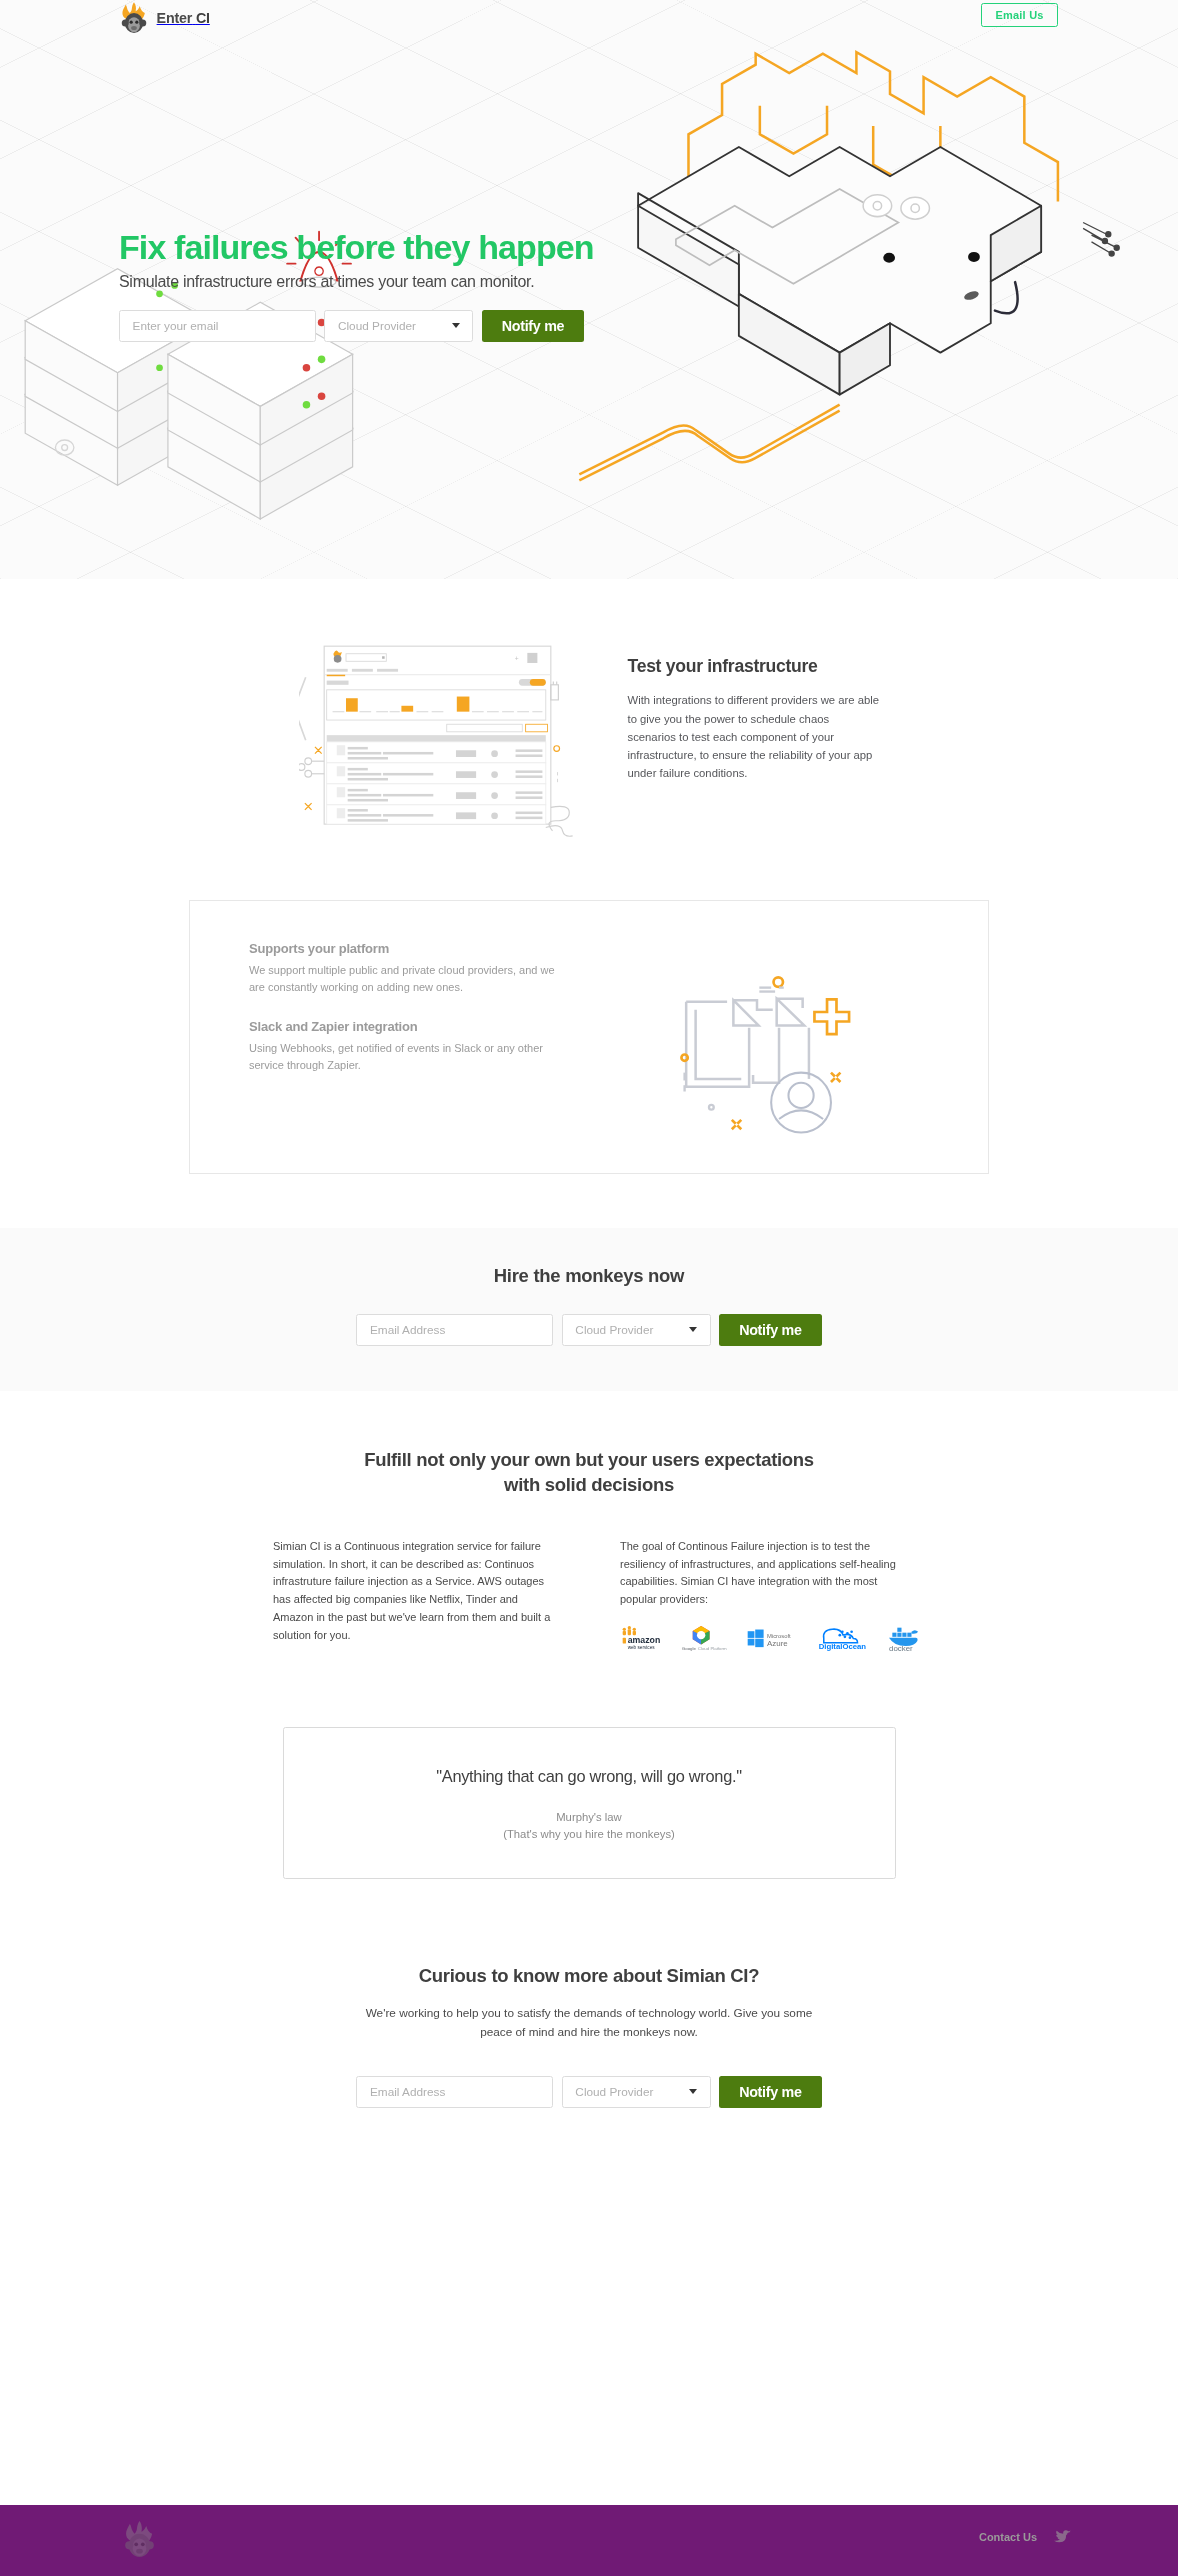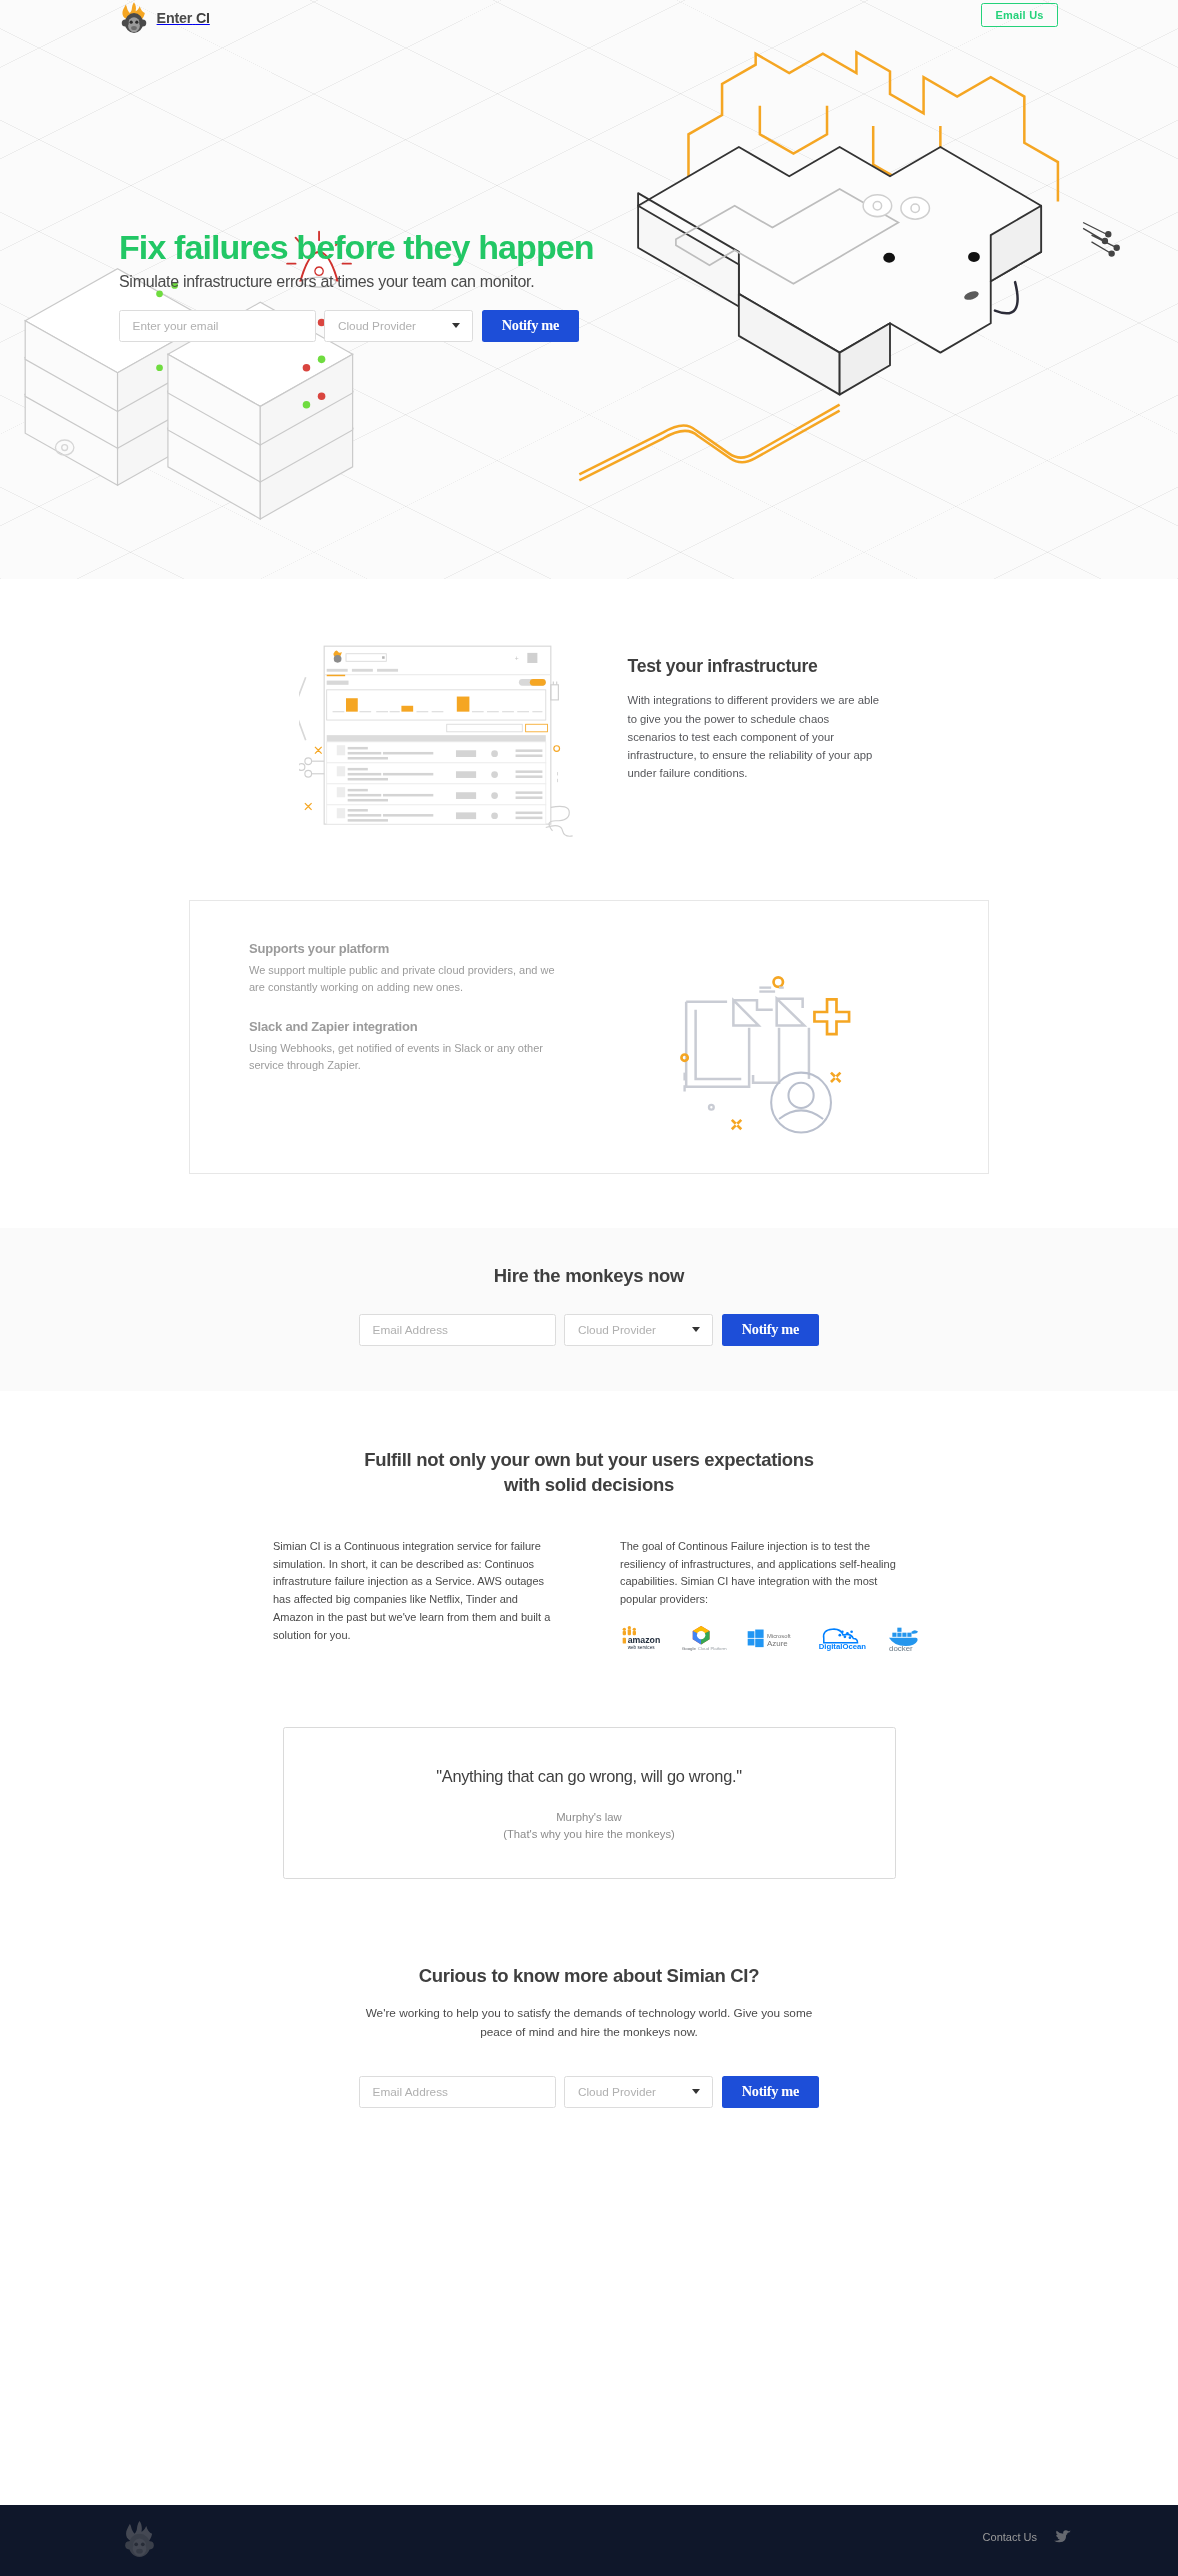--- a/index.html
+++ b/index.html
@@ -54,23 +54,23 @@
   .signup-row { margin-top: 18.5px; display: flex; align-items: stretch; gap: 8.4px; }
   .field {
     width: 197px; height: 32px; background: #fff; border: 0.8px solid #dcdcdc;
     border-radius: 2.5px; display: flex; align-items: center; padding: 0 12.6px;
     font-size: 11.8px; color: #b0b0b0; font-family: "Liberation Sans", sans-serif;
   }
   .field.select { width: 149px; justify-content: space-between; }
   .caret { width: 0; height: 0; border-left: 4.2px solid transparent; border-right: 4.2px solid transparent;
            border-top: 5px solid #333; margin-left: 8.4px; }
   .btn-green {
-    background: #1d4ed8; color: #fff; border: none; border-radius: 2.5px;
+    background: #4d7c0f; color: #fff; border: none; border-radius: 2.5px;
     height: 32px; padding: 0 20px; font-size: 14.3px; font-weight: 700;
-    letter-spacing: -0.3px; cursor: pointer; font-family: Liberation Serif, serif;
+    letter-spacing: -0.3px; cursor: pointer; font-family: Liberation Sans, sans-serif;
   }
 
   
   .sec-feature {
     display: flex; justify-content: center; gap: 52px;
     padding: 52px 0 59px; align-items: flex-start;
   }
   .mock-wrap { width: 277px; height: 210px; position: relative; }
   .feature-copy { width: 252px; padding-top: 25px; }
   .feature-title { font-size: 17.6px; font-weight: 700; color: #3f3f3f; letter-spacing: -0.3px; }
@@ -128,21 +128,21 @@
   .sec-curious { text-align: center; padding: 27px 0 81px; }
   .curious-p {
     margin: 17.6px auto 0; max-width: 458px; font-size: 11.8px;
     line-height: 1.6; color: #4a4a4a;
   }
   .sec-curious .form-inline { margin-top: 34px; }
 
   
   .footer {
     position: absolute; left: 0; bottom: 0; width: 1178px; height: 71px;
-    background: #0f172a; display: flex; align-items: center;
+    background: #701a75; display: flex; align-items: center; font-weight: bold;
   }
   .footer-logo { position: absolute; left: 122px; top: 15px; opacity: .42; }
   .footer-right {
     position: absolute; right: 107px; top: 25px;
     display: flex; align-items: center; gap: 17px;
   }
   .contact-us { font-size: 11px; color: #9a9a9a; text-decoration: none; }
   .tw { opacity: .62; }
 </style>
 </head>

